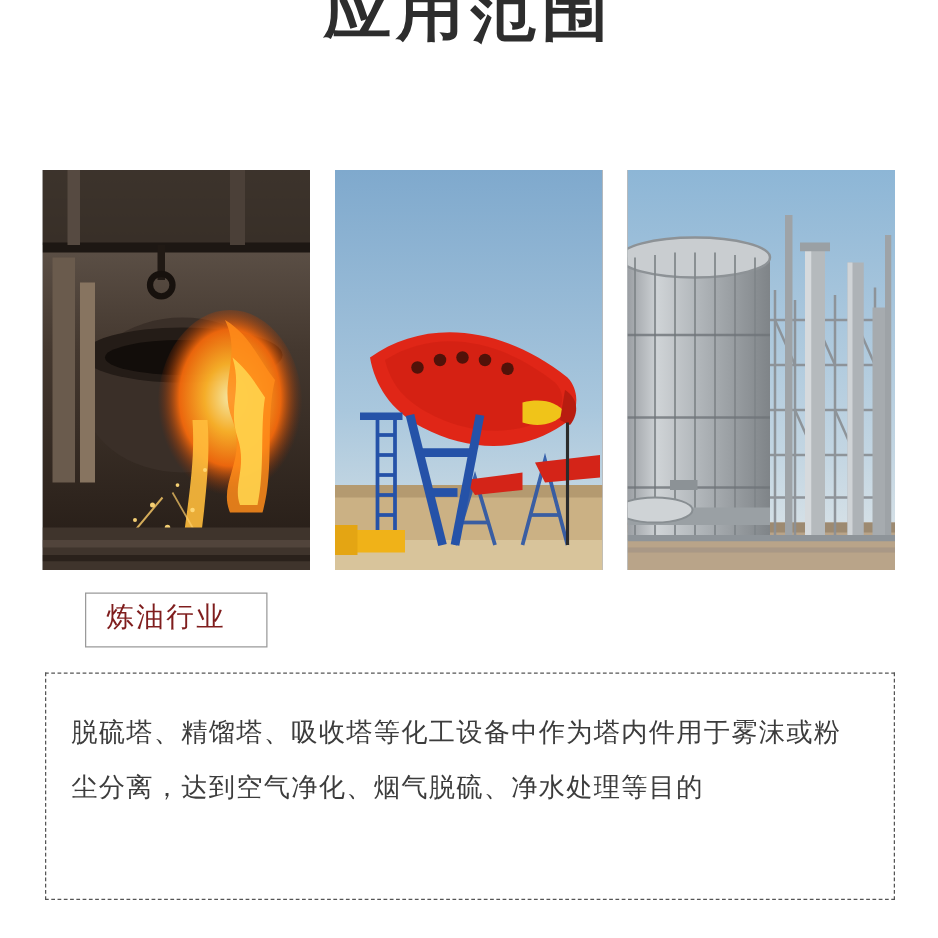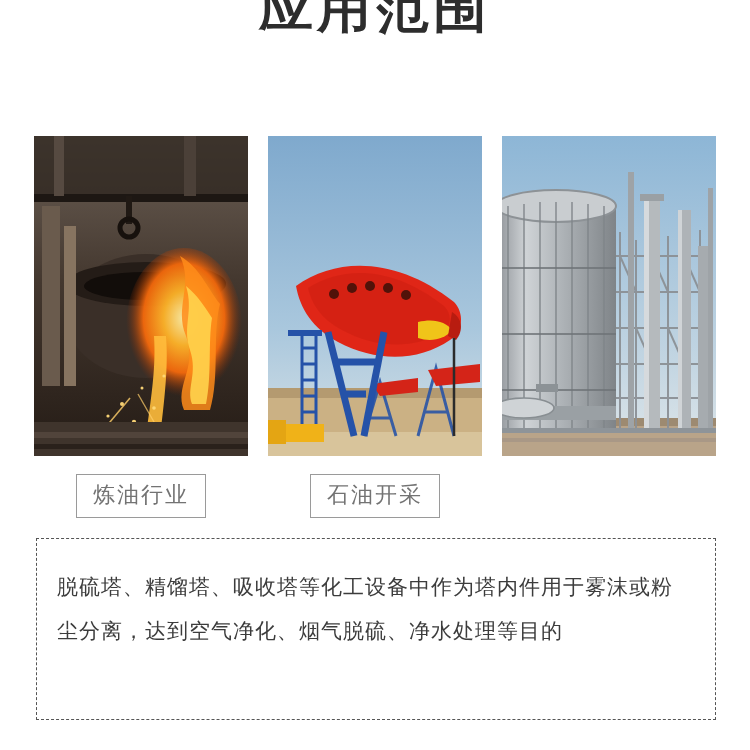--- a/index.html
+++ b/index.html
@@ -56,23 +56,23 @@
   }
   .photo svg { display: block; }
 
   .caption-wrap {
     margin-top: 18px;
     display: flex;
     justify-content: center;
   }
   .caption {
     border: 1px solid #9a9a9a;
-    padding: 7px 16px 9px 16px;
+    padding: 7px 32px 9px 16px;
     font-size: 22px;
-    color: #737373;
+    color: #7f1d1d;
     letter-spacing: 2px;
     line-height: 1.2;
     background: #fff;
     font-family: "DejaVu Sans", "Liberation Sans", sans-serif;
     white-space: nowrap;
   }
 
   
   .desc-box {
     position: absolute;
@@ -228,23 +228,20 @@
             <path d="M34 276 L48 276"></path>
               <path d="M34 292 L48 292"></path>
           </g>
 
           <rect x="20" y="194" width="34" height="6" fill="#2552a8"></rect>
 
           <rect x="0" y="288" width="56" height="18" fill="#f0b218"></rect>
           <rect x="0" y="284" width="18" height="24" fill="#e4a513"></rect>
         </svg>
       </div>
-      <div class="caption-wrap">
-        <div class="caption">石油开采</div>
-      </div>
     </div>
 
     <div class="card">
       <div class="photo">
         <svg width="214" height="320" viewBox="0 0 214 320" xmlns="http://www.w3.org/2000/svg">
           <defs>
             <linearGradient id="g3sky" x1="0" y1="0" x2="0" y2="1">
               <stop offset="0%" stop-color="#8db6d6"></stop>
               <stop offset="70%" stop-color="#c2d5e2"></stop>
               <stop offset="100%" stop-color="#dfe6e9"></stop>

